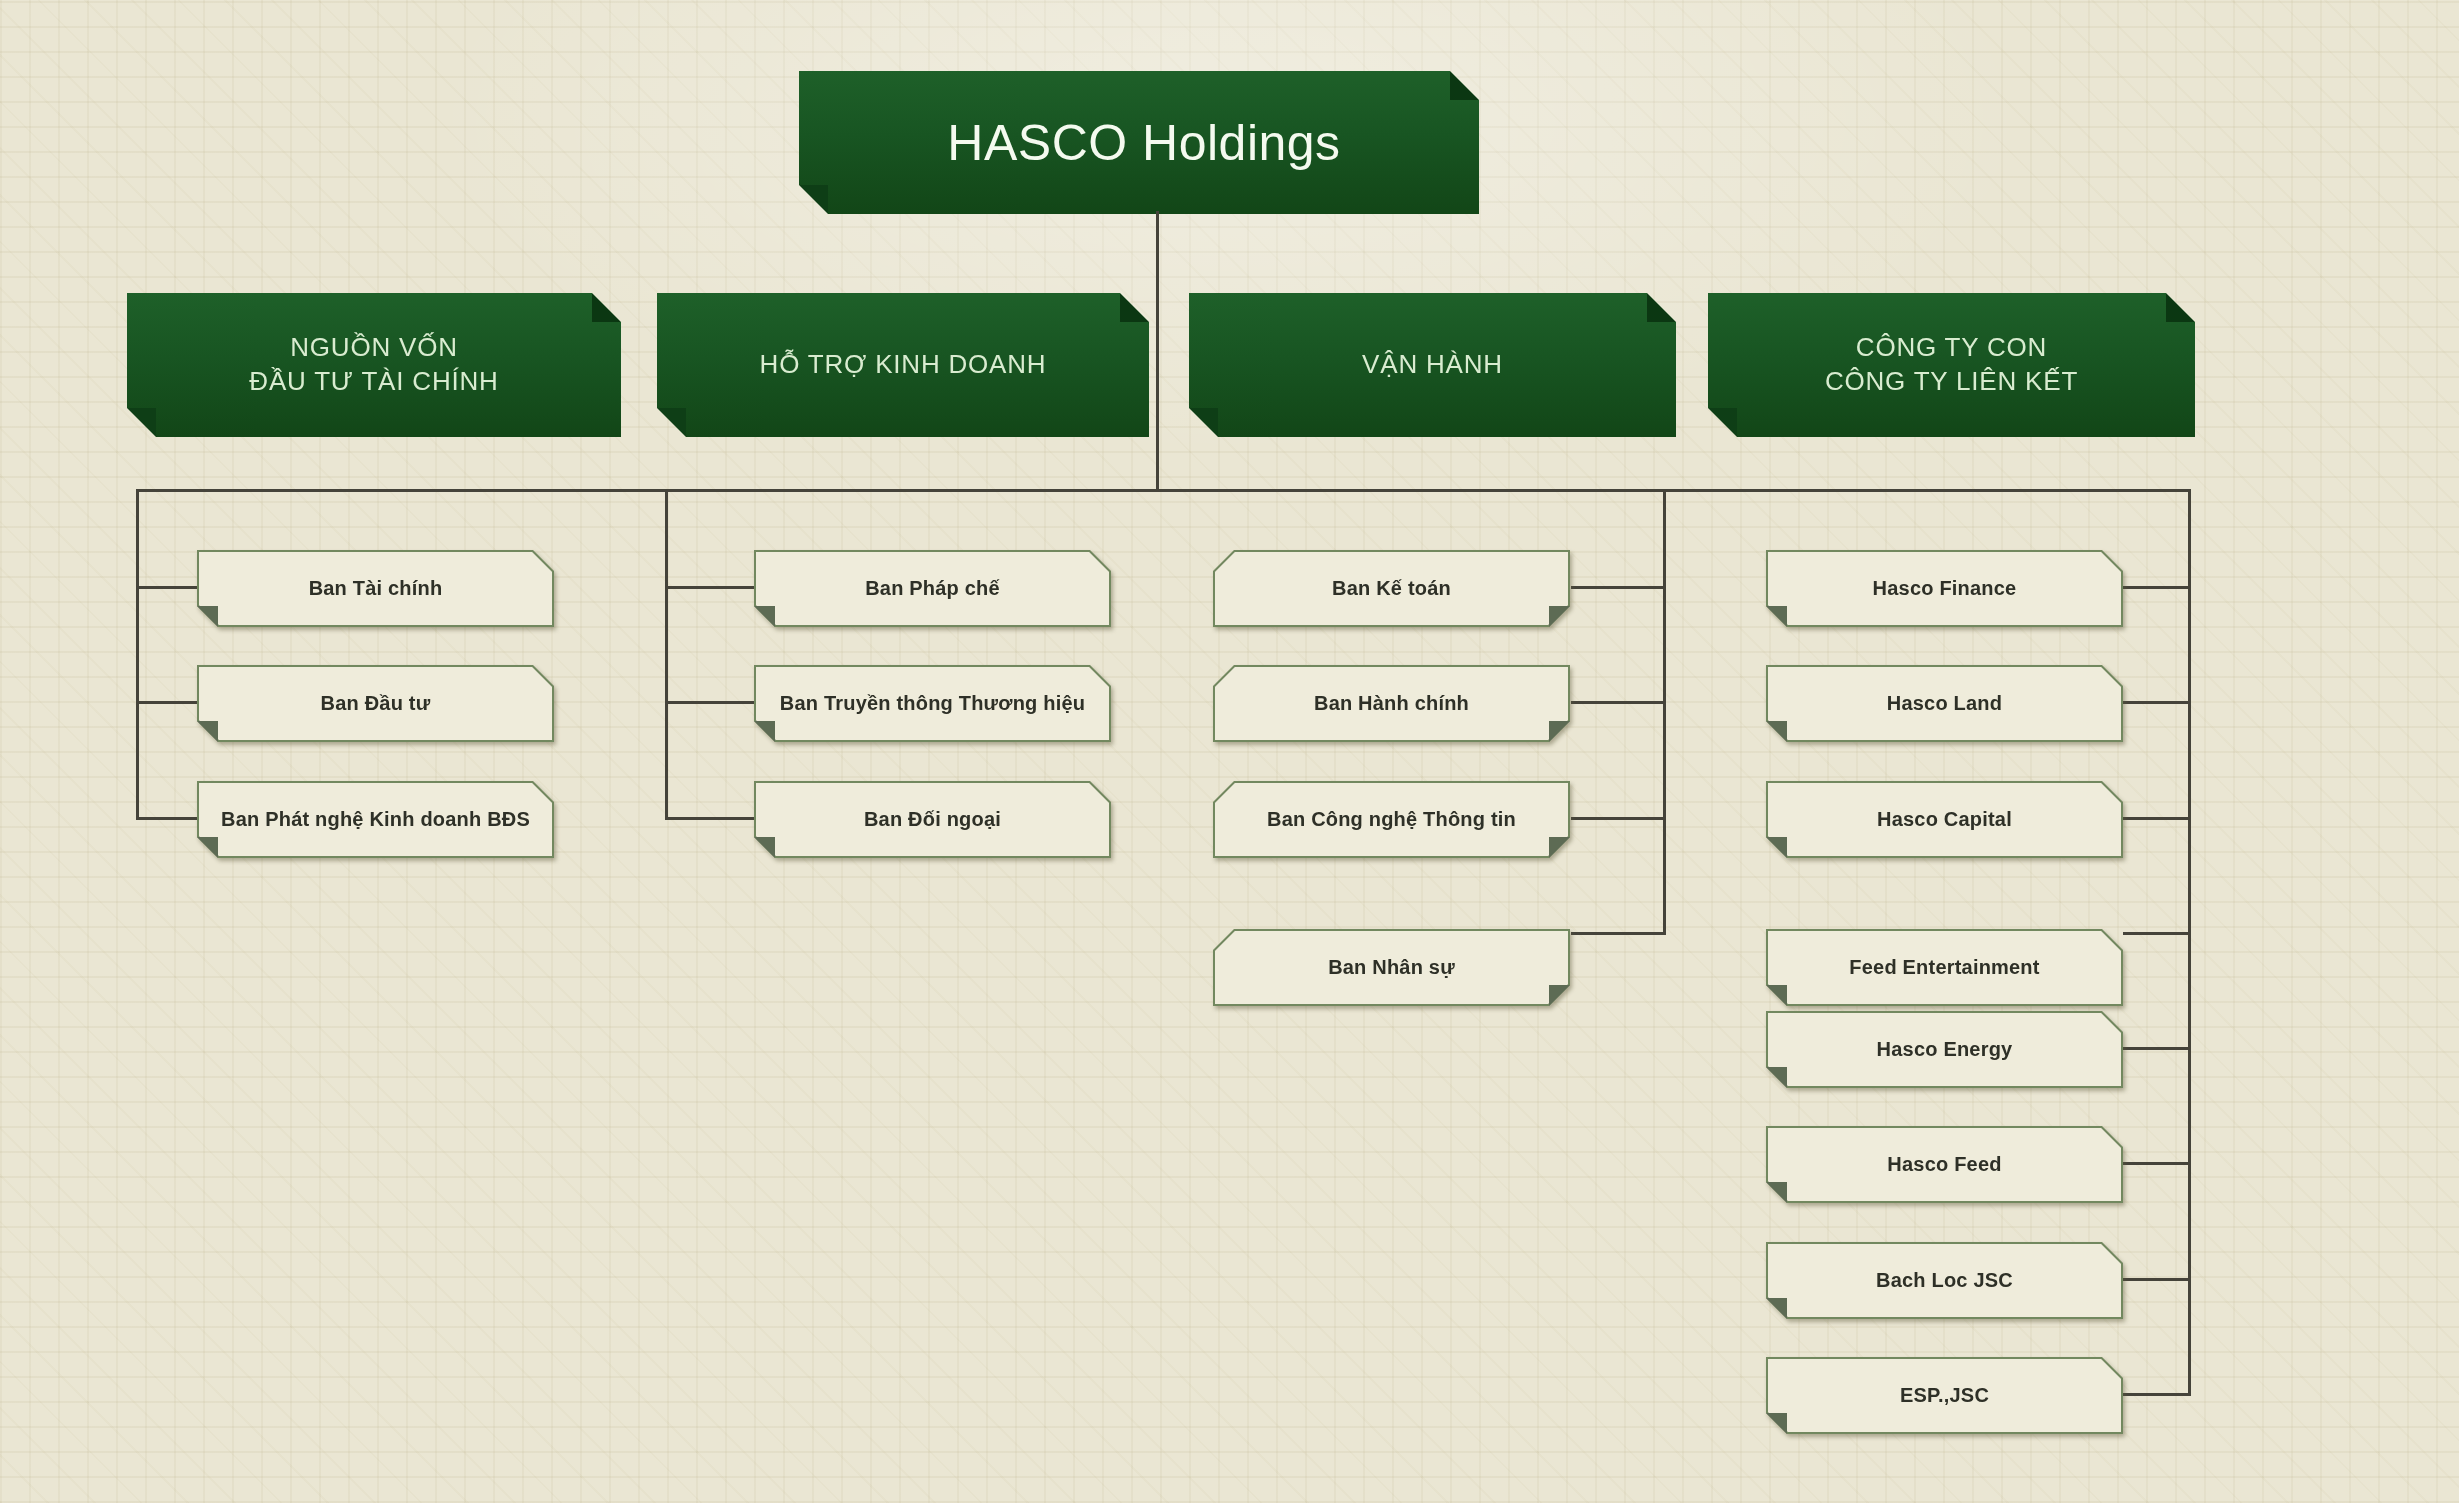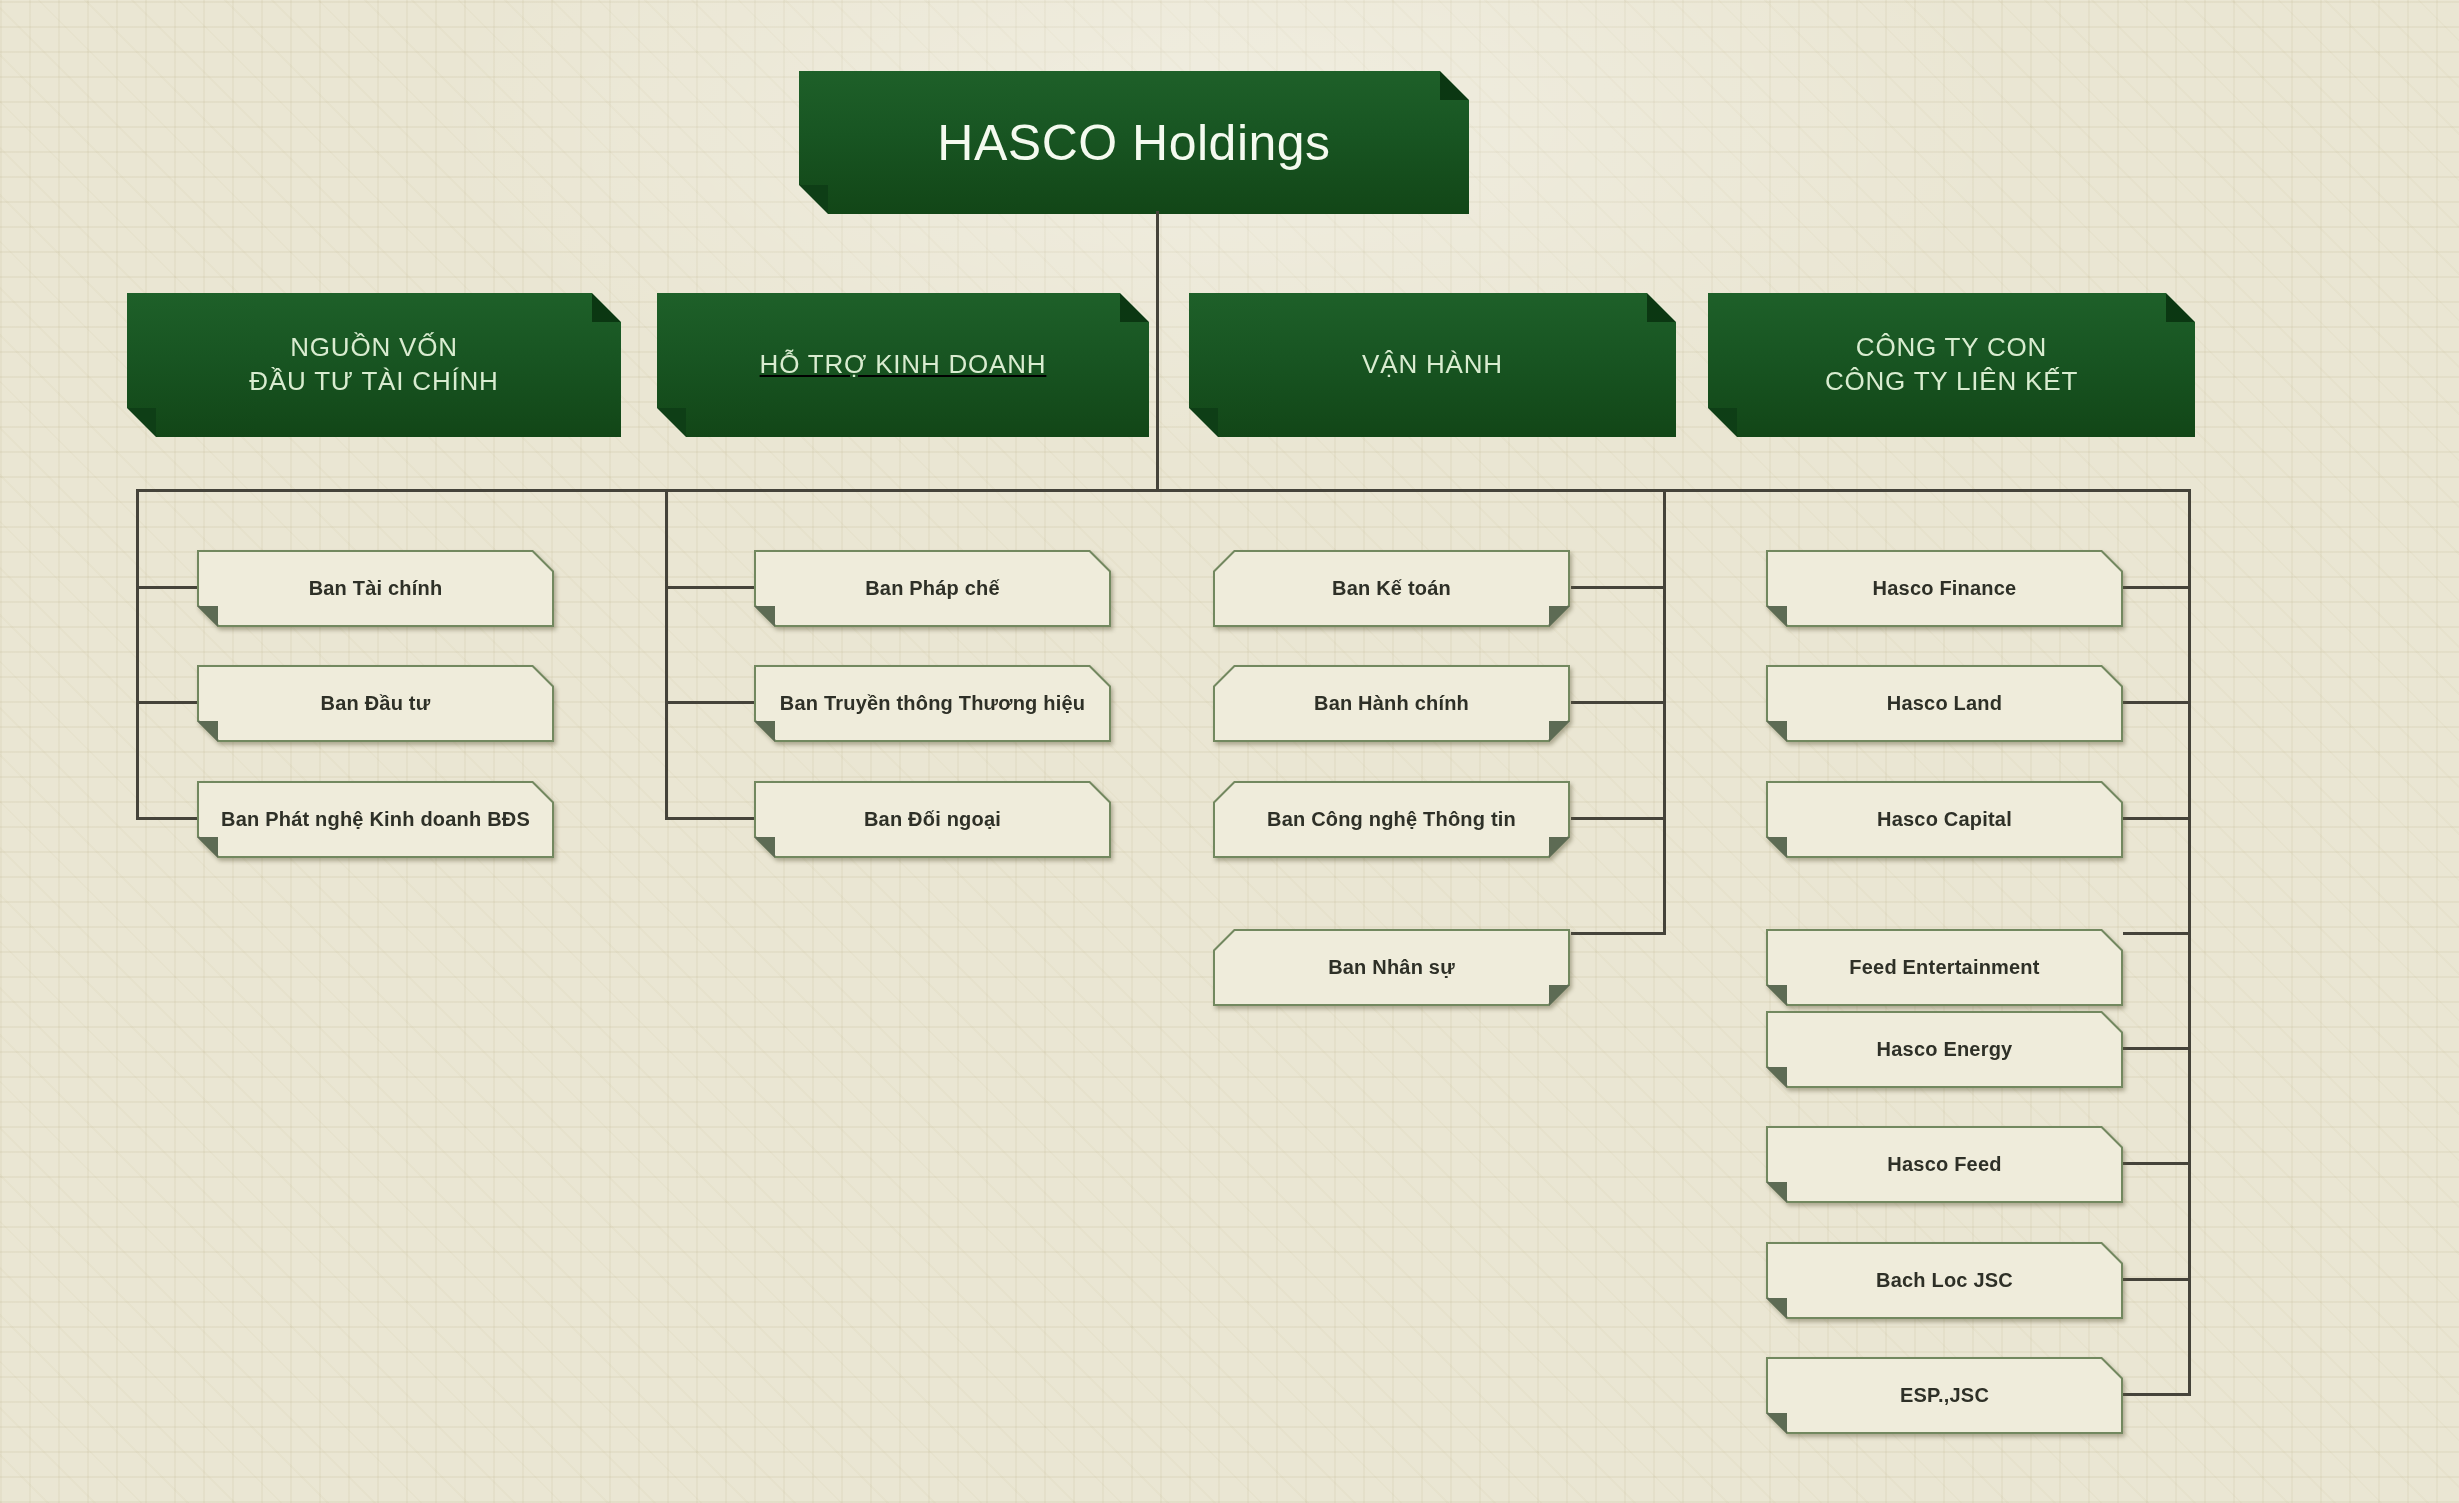--- a/index.html
+++ b/index.html
@@ -25,31 +25,31 @@
   .greenbox{
     position:absolute;
     background:linear-gradient(180deg,#1e6029 0%, #185522 45%, #124617 100%);
     clip-path:polygon(0 0, calc(100% - 29px) 0, 100% 29px, 100% 100%, 29px 100%, 0 calc(100% - 29px));
     display:flex;align-items:center;justify-content:center;text-align:center;
     filter:drop-shadow(0 5.8px 4.8px rgba(95,90,60,.40));
   }
   .greenbox .fold{position:absolute;width:29px;height:29px;}
   .greenbox .fold-tr{top:0;right:0;background:#0b3712;clip-path:polygon(0 0,100% 100%,0 100%);}
   .greenbox .fold-bl{bottom:0;left:0;background:#0e3e16;clip-path:polygon(0 0,100% 100%,100% 0);}
-  .rootbox{left:799px;top:71px;width:670px;height:143px;}
+  .rootbox{left:799px;top:71px;width:670px;height:143px;padding-left:10px;}
   .rootbox .label{
     color:#f4faef;font-size:50px;font-weight:normal;letter-spacing:0.5px;
   }
   .division{top:293px;height:144px;}
   .division .label{
     color:#d9ecd0;font-size:26px;font-weight:normal;letter-spacing:0.8px;
     white-space:pre-line;line-height:1.3;
   }
   .div1{left:127px;width:494px;}
-  .div2{left:657px;width:492px;text-decoration:underline;}
+  .div2{left:657px;width:492px;}
   .div3{left:1189px;width:487px;}
   .div4{left:1708px;width:487px;}
 
   
   .line{position:absolute;background:#45433a;}
   .h{height:2.9px;}
   .v{width:2.9px;}
 
   
   .col{position:absolute;top:550px;width:357px;}

